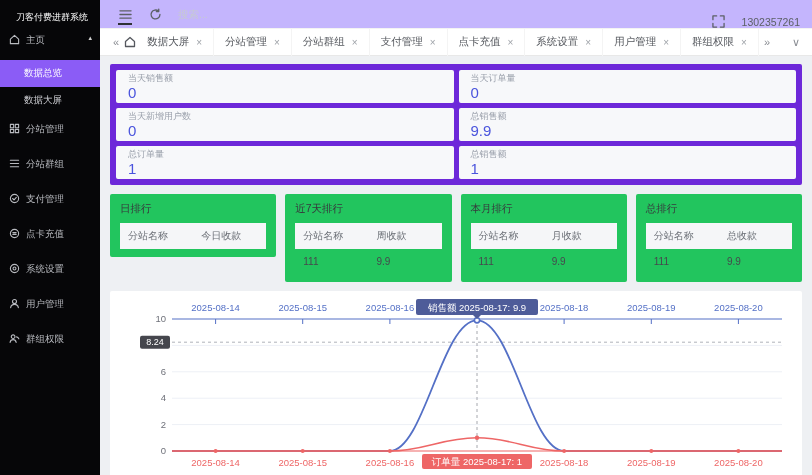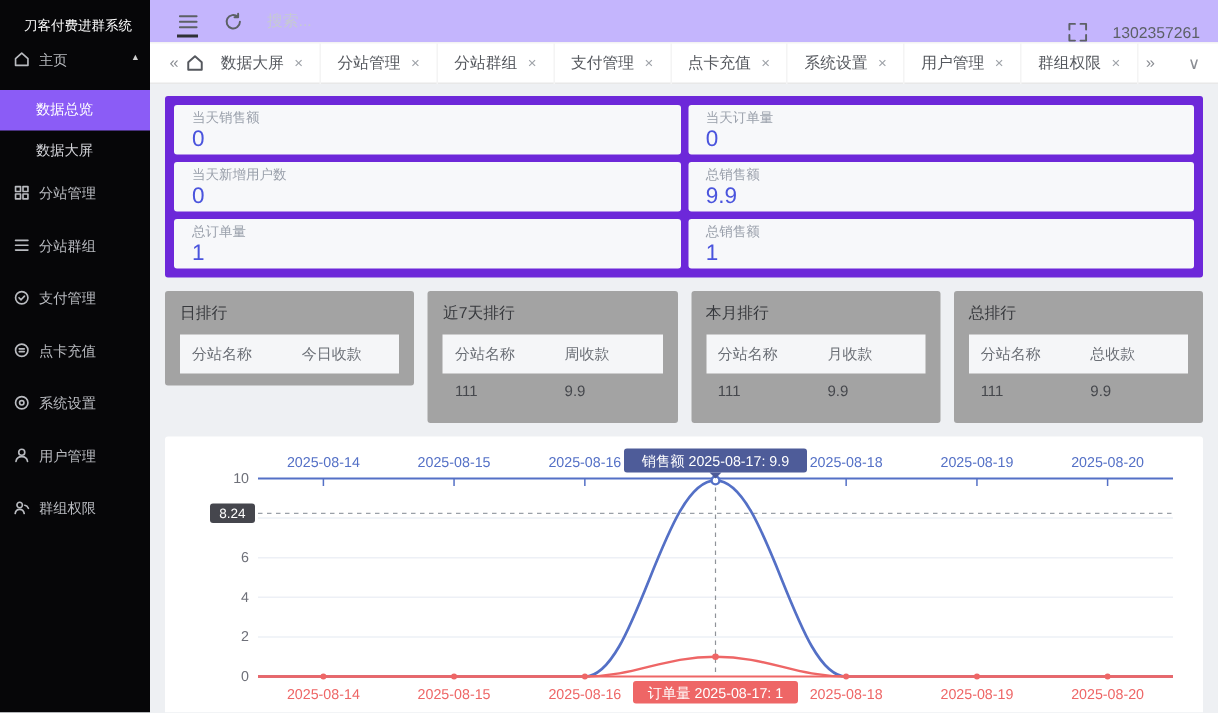--- a/index.html
+++ b/index.html
@@ -45,21 +45,21 @@
 
   .content { flex:1; padding:8px 10px 0 10px; overflow:hidden; }
 
   .stats-panel { background:#6d28d9; border-radius:2px; padding:6px; display:grid;
         grid-template-columns:1fr 1fr; grid-auto-rows:33px; gap:5px; }
   .stat-card { background:#f7f8fa; border-radius:2px; padding:3px 12px; }
   .stat-label { font-size:9px; color:#9aa0ab; line-height:11px; }
   .stat-value { font-size:15px; color:#4a54dd; line-height:18px; }
 
   .rank-row { display:grid; grid-template-columns:repeat(4,1fr); gap:9px; margin-top:9px; align-items:start; }
-  .rank-card { background:#a3a3a3; border-radius:2px; padding:8px 10px; }
+  .rank-card { background:#22c55e; border-radius:2px; padding:8px 10px; }
   .rank-title { font-size:10.5px; color:#37393d; margin-bottom:7px; }
   .rank-head { display:flex; background:#f5f6f8;justify-content:flex-end; }
   .rank-head > div { flex:1; font-size:10px; color:#6b6f76; padding:6px 8px; }
   .rank-tr { display:flex; }
   .rank-tr > div { flex:1; font-size:10px; color:#46484d; padding:7px 8px; }
 
   .chart-panel { background:#fff; border-radius:2px; margin-top:9px; padding:6px 4px 2px 4px; }
   .legend { display:flex; justify-content:center; gap:18px; align-items:center; height:16px; }
   .legend-item { display:flex; align-items:center; gap:4px; font-size:10px; color:#46484d; cursor:pointer; }
   .legend-item svg { width:24px; height:10px; display:block; }

